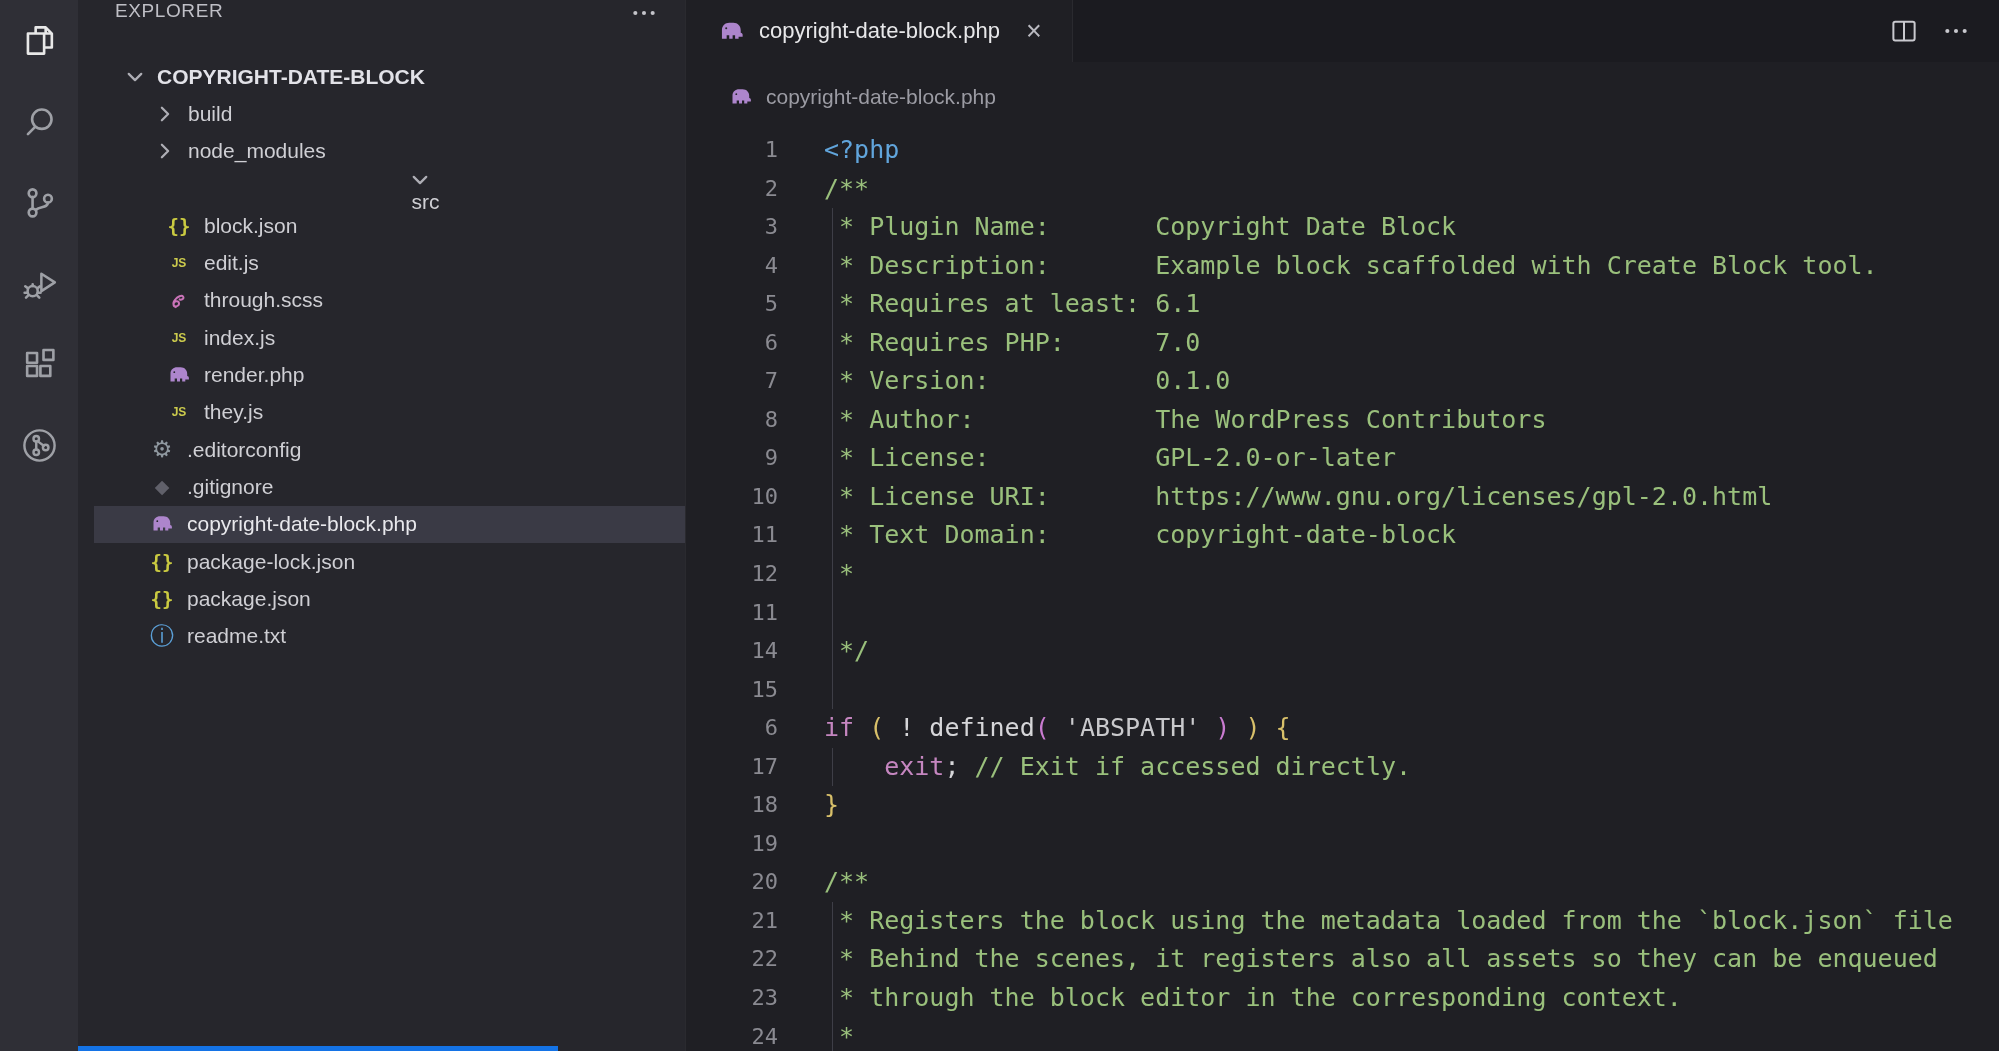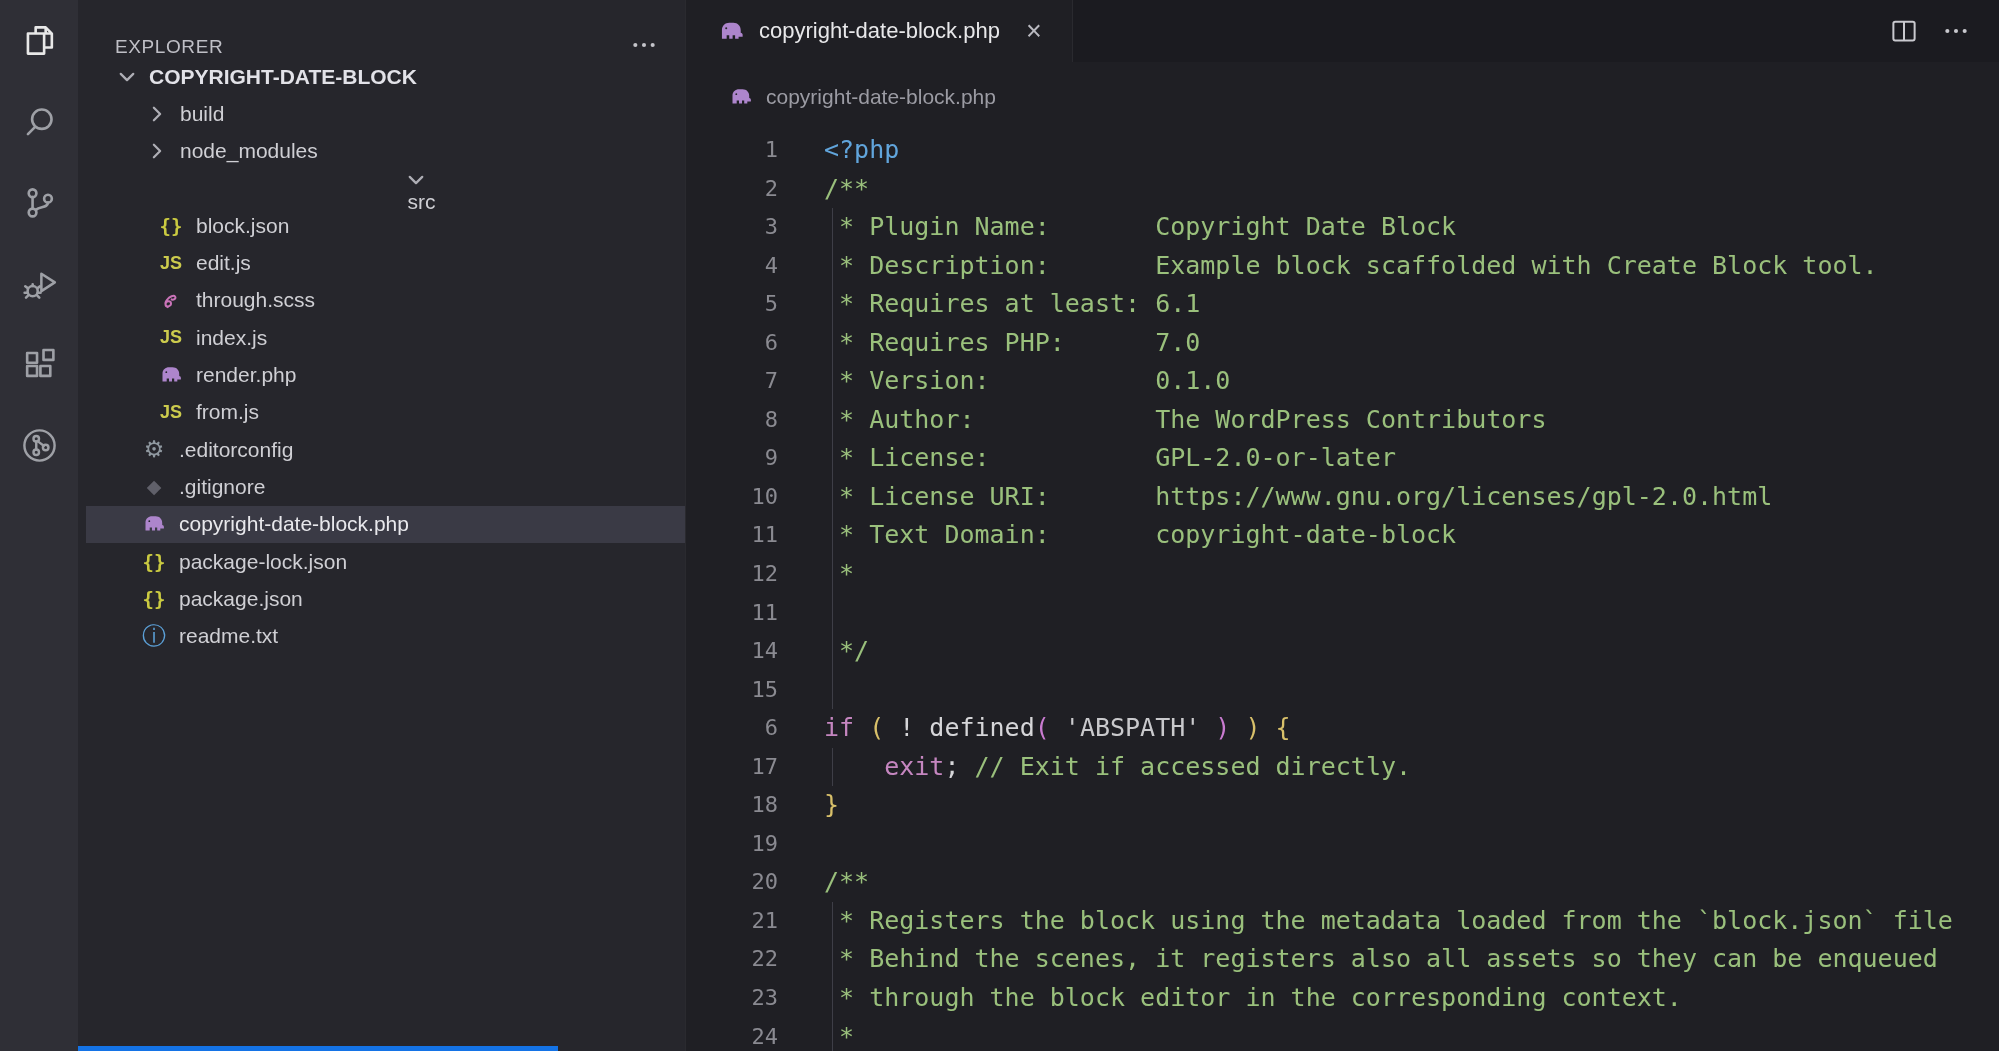--- a/index.html
+++ b/index.html
@@ -6,32 +6,32 @@
   body{width:1999px;height:1051px;overflow:hidden;position:relative;
        font-family:"Liberation Sans",sans-serif;-webkit-font-smoothing:antialiased;}
 
   
   .activity-bar{position:absolute;left:0;top:0;width:78px;height:100%;
     background:#2F2F36;display:flex;flex-direction:column;align-items:center;z-index:3;}
   .ab-slot{width:78px;height:81px;display:flex;align-items:center;justify-content:center;cursor:pointer;}
 
   
   .sidebar{position:absolute;left:78px;top:0;width:607px;height:100%;background:#26262C;z-index:2;}
-  .sidebar-header{height:58px;display:flex;align-items:flex-end;justify-content:space-between;
+  .sidebar-header{height:58px;display:flex;align-items:flex-start;justify-content:space-between;
     padding:0 28px 0 37px;}
   .sidebar-title{font-size:19px;color:#BFBFC6;letter-spacing:.6px;}
-  .tree{position:absolute;top:58px;left:8px;right:0;}
+  .tree{position:absolute;top:58px;left:16px;right:0;}
   .tree-row{height:37.3px;display:flex;align-items:center;cursor:pointer;color:#CFCFD4;font-size:21px;}
   .tree-row.selected{background:#3A3A45;color:#E8E8EC;}
   .tree-row .twisty{flex:none;display:flex;align-items:center;justify-content:center;width:22px;}
   .tree-row .ficon{flex:none;width:26px;height:26px;display:flex;align-items:center;justify-content:center;}
   .tree-row .lbl{margin-left:12px;white-space:nowrap;}
   .tree-row.root .lbl{margin-left:11px;font-weight:bold;color:#E2E2E8;font-size:21px;}
   .ic-json{color:#CBCB41;font-family:"DejaVu Sans Mono",monospace;font-weight:bold;font-size:19px;}
-  .ic-js{color:#CCCB4D;font-weight:bold;font-size:18px;font-family:"Liberation Sans",sans-serif;}
+  .ic-js{color:#CCCB4D;font-weight:bold;font-size:12px;font-family:"Liberation Sans",sans-serif;}
   .ic-gear{color:#8F98A0;font-size:23px;line-height:1;}
   .ic-git{color:#60606A;font-size:19px;line-height:1;}
   .ic-info{color:#5B9FD6;font-size:24px;line-height:1;}
 
   
   .editor{position:absolute;left:685px;top:0;right:0;height:100%;background:#1F1F24;
     border-left:1px solid rgba(255,255,255,.05);}
   .tab-bar{height:62px;background:#1B1B20;display:flex;justify-content:space-between;align-items:stretch;}
   .tab{display:flex;align-items:center;gap:14px;padding:0 30px 0 32px;background:#1F1F24;
        border-right:1px solid rgba(255,255,255,.05);cursor:pointer;}
@@ -195,21 +195,21 @@
               <circle cx="7.3" cy="9.2" r="0.9" fill="#26262C"></circle>
             </svg>
           </span>
         </span>
         <span class="lbl">render.php</span>
       </div>
       <div class="tree-row" style="padding-left: 72px;">
         <span class="ficon">
           <span class="ic-js">JS</span>
         </span>
-        <span class="lbl">from.js</span>
+        <span class="lbl">they.js</span>
       </div>
       <div class="tree-row" style="padding-left: 55px;">
         <span class="ficon">
           <span class="ic-gear">⚙</span>
         </span>
         <span class="lbl">.editorconfig</span>
       </div>
       <div class="tree-row" style="padding-left: 55px;">
         <span class="ficon">
           <span class="ic-git">◆</span>

